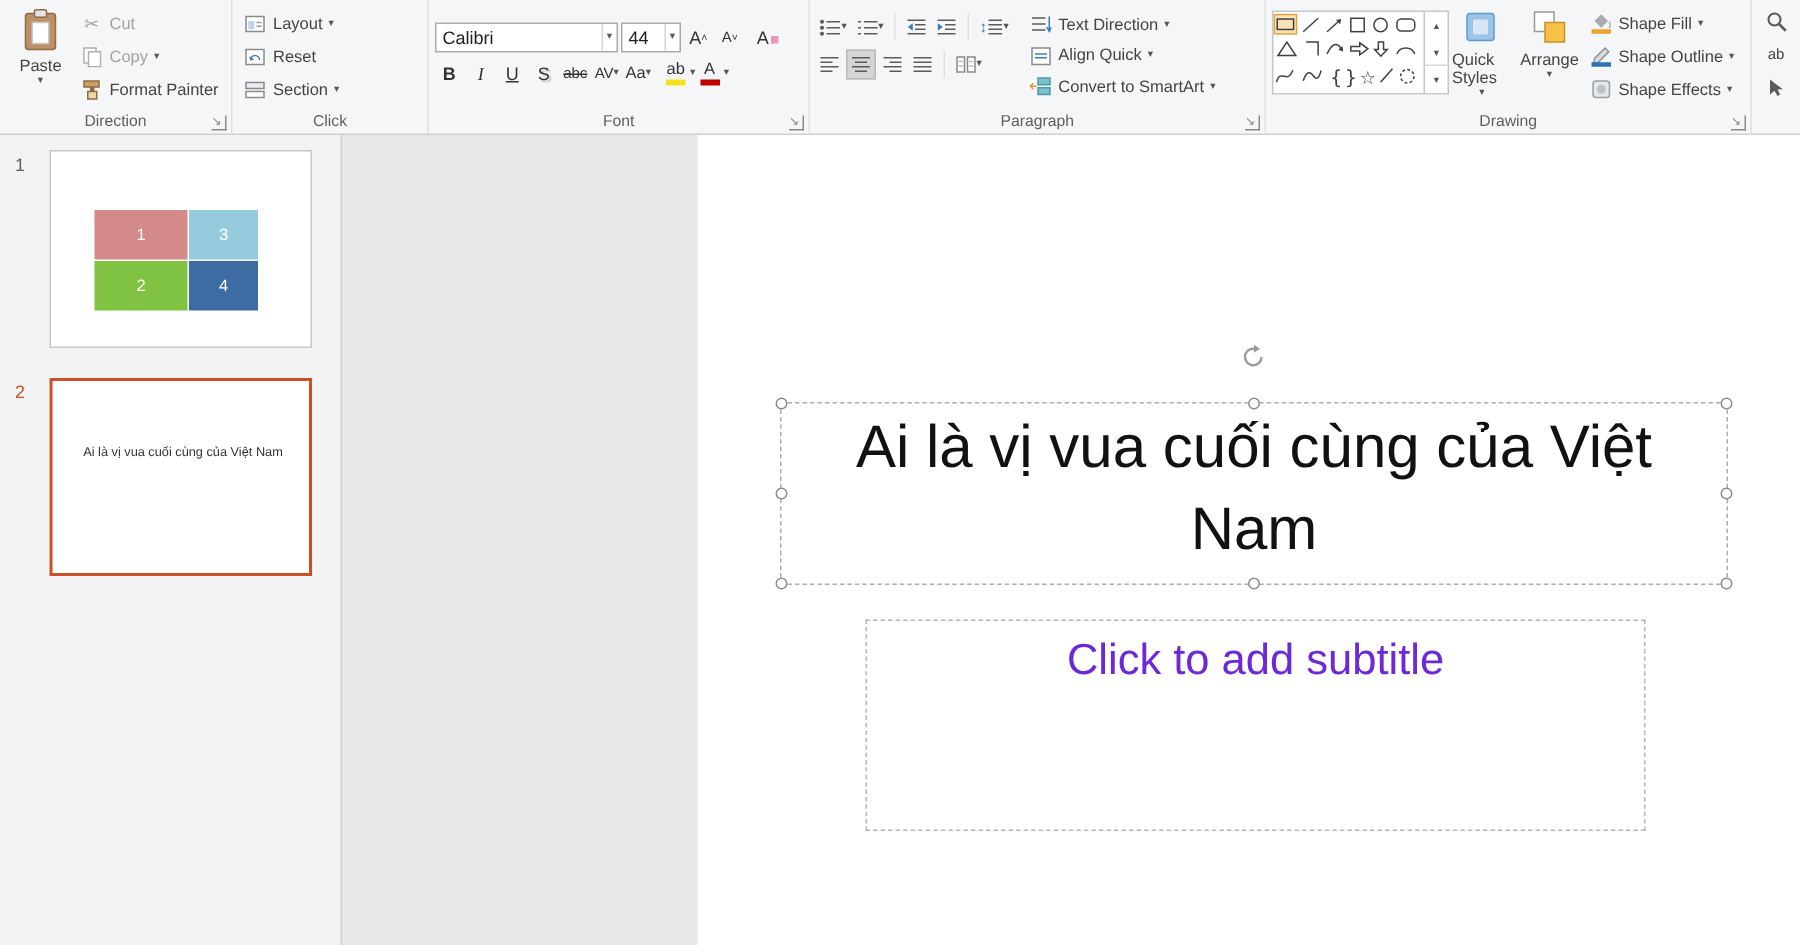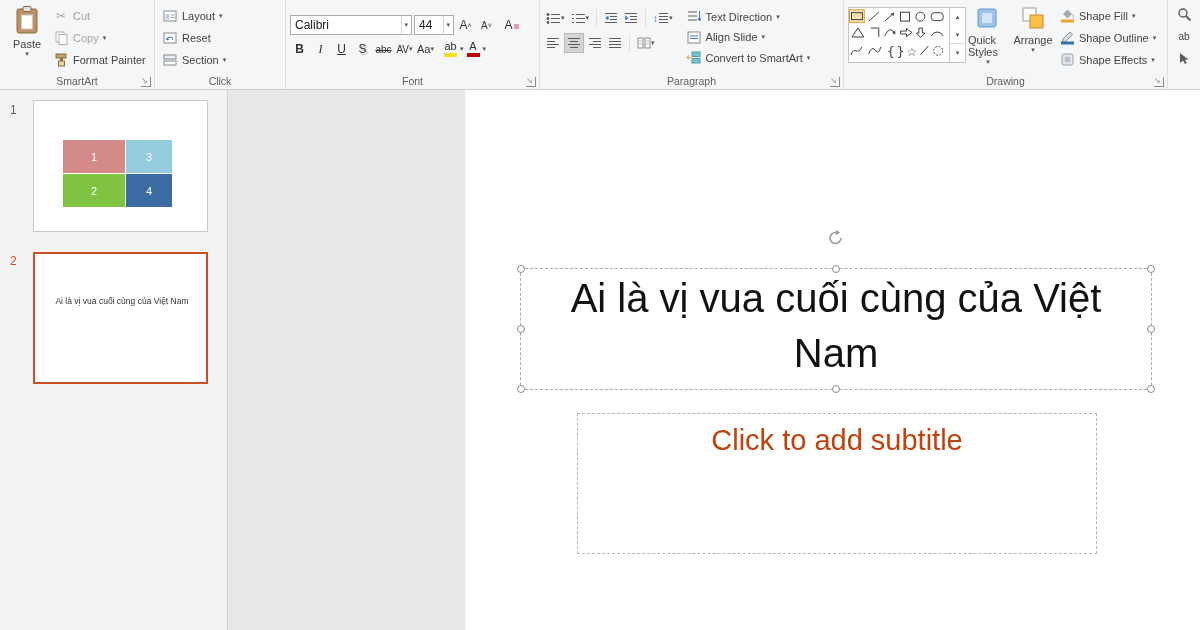--- a/index.html
+++ b/index.html
@@ -66,21 +66,21 @@
 
   .canvas{flex:1;background:#e8e8e8;position:relative;overflow:hidden;}
   .slide{position:absolute;left:237px;top:0;width:735px;height:540px;background:#fff;}
 
   .titlebox{position:absolute;left:292px;top:178px;width:632px;height:122px;border:1px dashed #adadad;box-sizing:border-box;}
   .titletext{position:absolute;left:6px;right:6px;top:2px;font-size:40px;line-height:55px;color:#111;text-align:center;}
   .handle{position:absolute;width:8px;height:8px;border-radius:50%;background:#fff;border:1px solid #8c8c8c;box-sizing:border-box;}
   .rotator{position:absolute;left:50%;top:-40px;transform:translateX(-50%);width:18px;height:18px;}
 
   .subtitlebox{position:absolute;left:349px;top:323px;width:520px;height:141px;border:1px dashed #b5b5b5;box-sizing:border-box;}
-  .subtitletext{margin-top:10px;text-align:center;font-size:29px;color:#c2410c;}
+  .subtitletext{margin-top:10px;text-align:center;font-size:29px;color:#6d28d9;}
 </style>
 </head>
 <body>
 
 <div class="app">
 
   <div class="ribbon">
 
     <div class="rgroup g-clipboard">
       <div class="gbody">
@@ -115,21 +115,21 @@
               <svg width="14" height="14" viewBox="0 0 14 14">
                   <rect x="2" y="1" width="10" height="4" fill="#c8a165" stroke="#8f6a42"></rect>
                   <rect x="6" y="5" width="3" height="3" fill="#8f6a42"></rect>
                   <rect x="4.5" y="8" width="6" height="5" fill="#e9d8a6" stroke="#8f6a42"></rect>
                 </svg>
             </span>
             <span>Format Painter</span>
           </div>
         </div>
       </div>
-      <div class="glabel">SmartArt</div>
+      <div class="glabel">Direction</div>
       <span class="launcher"></span>
     </div>
 
     <div class="rgroup g-slides">
       <div class="gbody">
         <div class="sbtncol">
           <div class="sbtn">
             <span class="icon16">
               <svg width="14" height="12" viewBox="0 0 14 12">
                   <rect x="1" y="1" width="12" height="10" fill="#fff" stroke="#8a8a8a"></rect>
@@ -355,21 +355,21 @@
           <div class="sbtn">
             <span class="icon16">
               <svg width="14" height="13" viewBox="0 0 14 13">
                   <rect x="1" y="1" width="12" height="11" fill="#fff" stroke="#8a8a8a"></rect>
                   <g stroke="#3b7bbf">
                     <line x1="3" y1="5" x2="11" y2="5"></line>
                     <line x1="3" y1="7.5" x2="11" y2="7.5"></line>
                   </g>
                 </svg>
             </span>
-            <span>Align Slide</span>
+            <span>Align Quick</span>
             <span class="car">▾</span>
           </div>
           <div class="sbtn">
             <span class="icon16">
               <svg width="15" height="13" viewBox="0 0 15 13">
                   <path d="M5 6.5 L1 6.5 M2.8 4.5 L1 6.5 L2.8 8.5" fill="none" stroke="#e8973d"></path>
                   <rect x="6" y="1" width="8" height="4.5" fill="#79c3cf" stroke="#4f9aa8"></rect>
                   <rect x="6" y="7.5" width="8" height="4.5" fill="#79c3cf" stroke="#4f9aa8"></rect>
                 </svg>
             </span>

